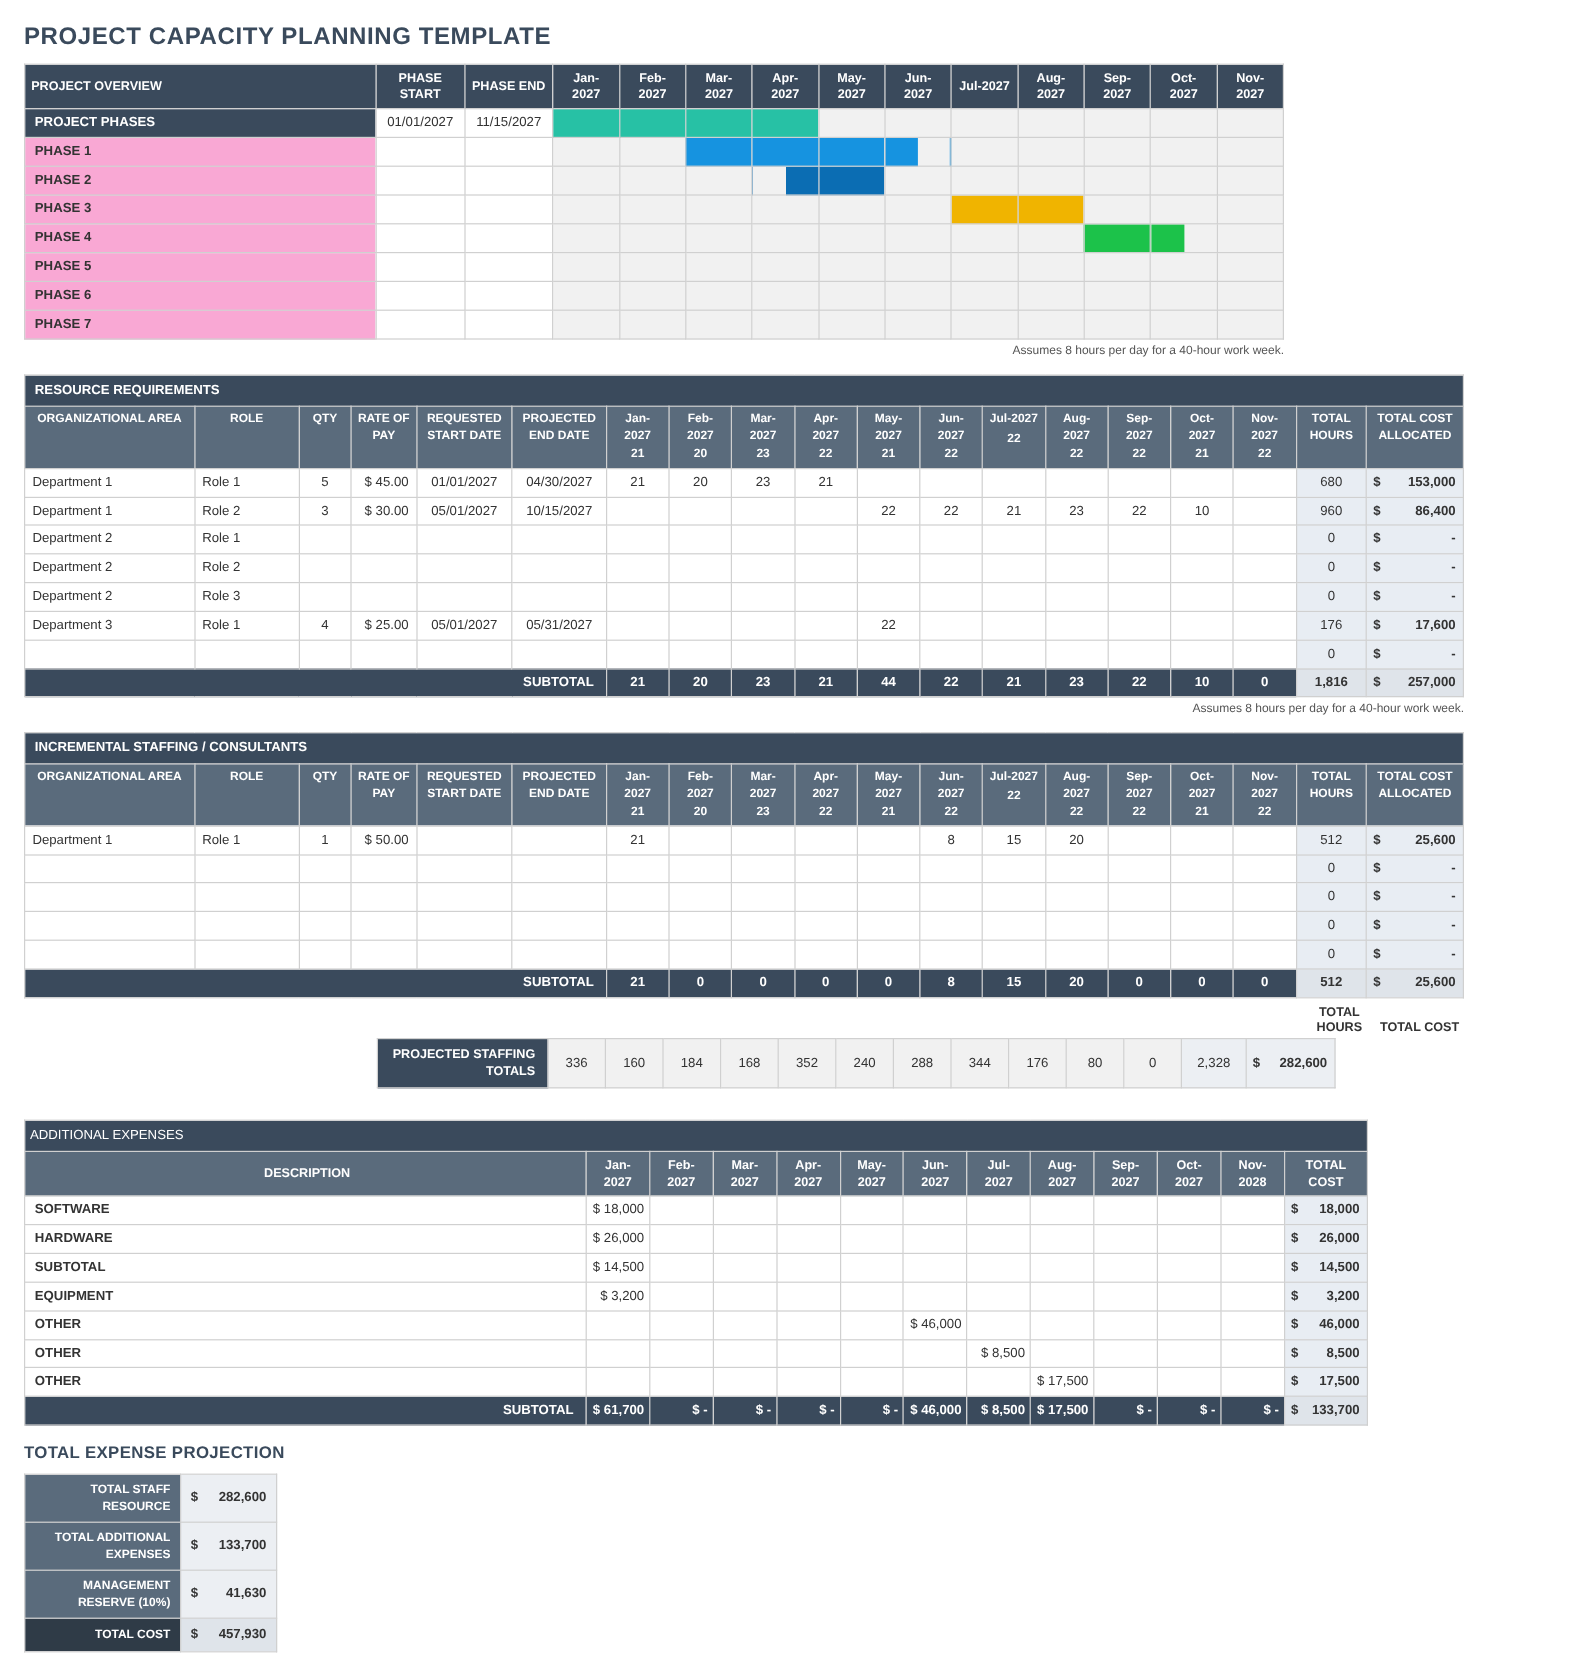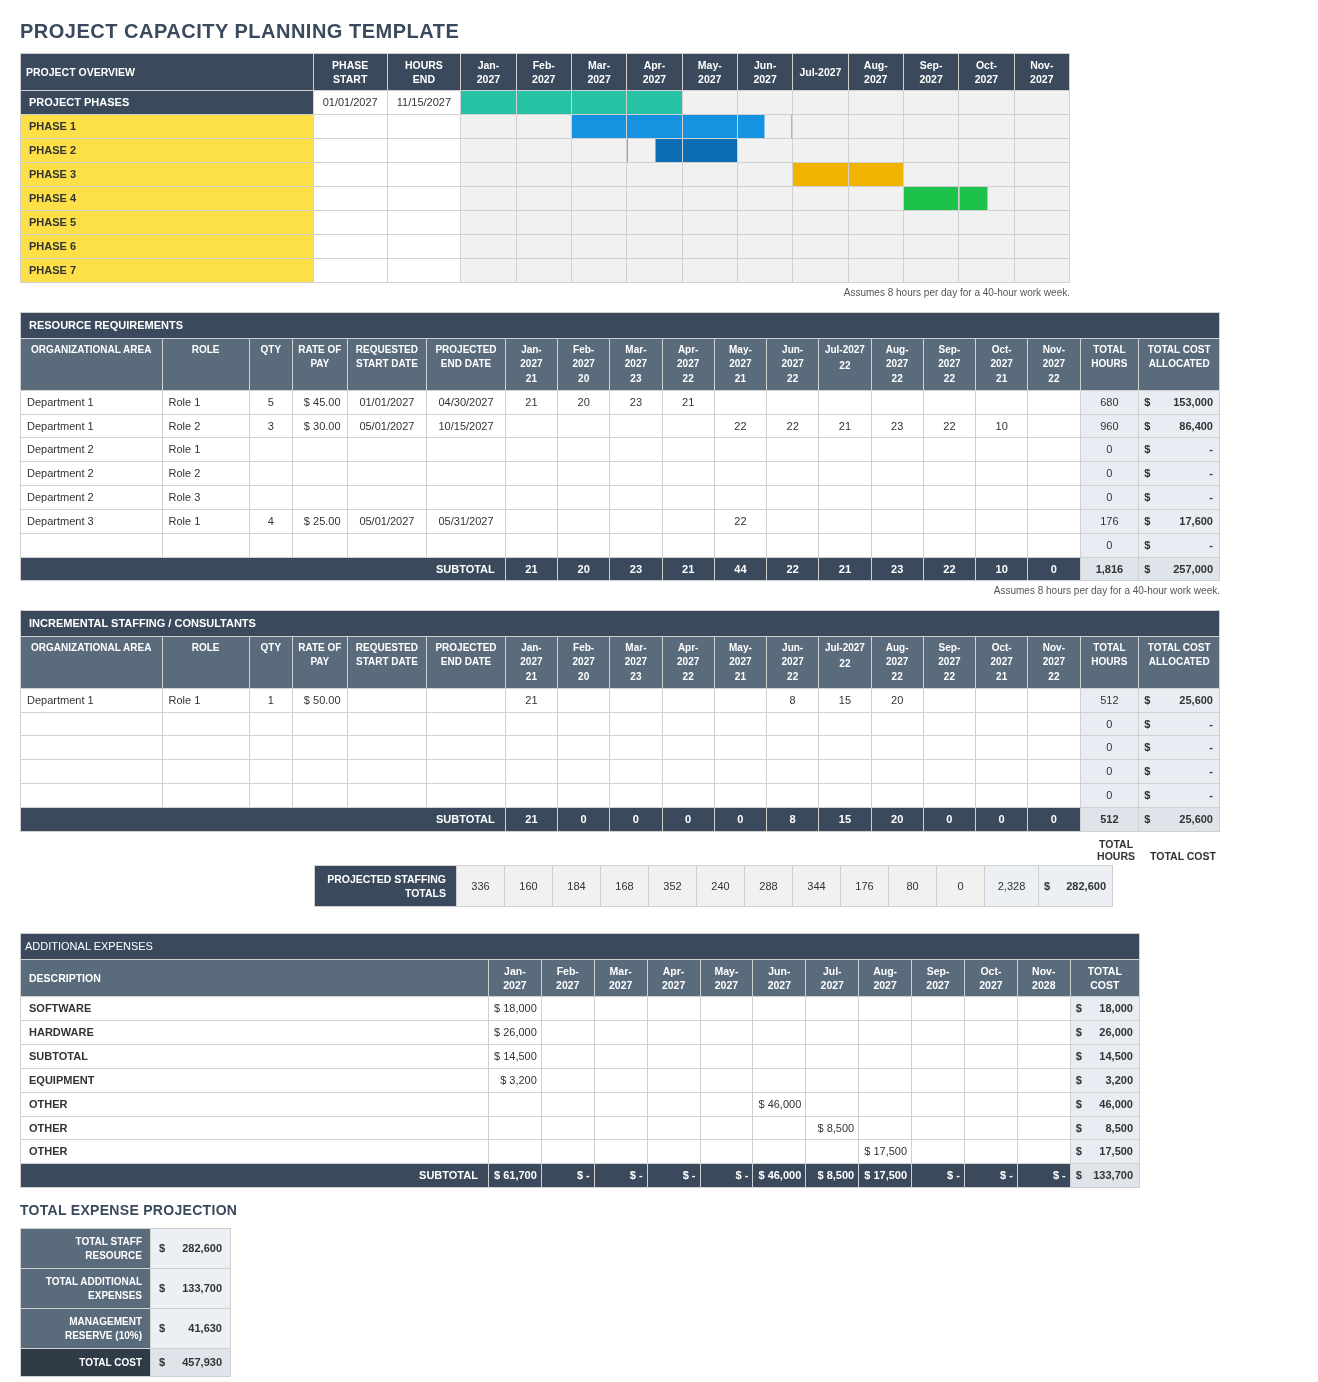--- a/index.html
+++ b/index.html
@@ -10,21 +10,21 @@
   td, th { border: 1px solid #d0d0d0; padding: 4px 5px; line-height: 1.35; }
   .note { text-align: right; font-size: 10px; color: #555; margin: 4px 2px 0 0; }
 
   
   .ov { width: 1050px; }
   .ov th { background: #3a4a5c; color: #fff; font-weight: bold; font-size: 10.5px; text-align: center; }
   .ov th.lbl { text-align: left; width: 300px; margin-top: 20px; }
   .ov th.ps, .ov th.pe { width: 74px; }
   .ov th.m { width: 56px; }
   .ov td { background: #f1f1f1; height: 24px; }
-  .ov td.lbl { background: #fde047; font-weight: bold; padding-left: 8px; }
+  .ov td.lbl { background: #f9a8d4; font-weight: bold; padding-left: 8px; }
   .ov tr.pp td.lbl { background: #3a4a5c; color: #fff; }
   .ov td.date { background: #fff; text-align: center; }
 
   
   .res { width: 1200px; }
   .res .sec { background:#3a4a5c; color:#fff; font-weight:bold; padding:5px 8px; text-align:left; }
   .res th { background:#5a6b7c; color:#fff; font-size:10px; text-align:center; vertical-align: top; }
   .res th .sub { display:block; font-size:10px; font-weight:bold; margin-top:2px; }
   .res th.oa { width:130px; text-align:center; } .res th.ro { width:80px; } .res th.q { width:40px; }
   .res th.rp { width:50px; } .res th.rd, .res th.pd { width:72px; }
@@ -52,21 +52,21 @@
   .ptrow td.lbl { background:#3a4a5c; color:#fff; font-weight:bold; text-align:right; padding:6px 10px; width:142px; font-size:10.5px; }
   .ptrow td.m { width:48px; text-align:center; background:#f1f1f1; }
   .ptrow td.th { width:54px; text-align:center; background:#eceff3; }
   .ptrow td.tc { width:74px; background:#eceff3; text-align:right; padding-right:6px; font-weight:bold; }
   .ptrow td.tc .cur { float:left; }
 
   
   .exp { width:1120px; }
   .exp .sec { background:#3a4a5c; color:#fff; font-weight:normal; padding:5px 4px; text-align:left; }
   .exp th { background:#5a6b7c; color:#fff; font-size:10.5px; text-align:center; }
-  .exp th.d { width:460px; text-align:left; padding-left:8px; }
+  .exp th.d { width:460px; text-align:center; padding-left:8px; }
   .exp th.m { width:52px; } .exp th.tc { width:68px; }
   .exp td { height:22px; background:#fff; text-align:center; }
   .exp td.d { text-align:left; padding-left:8px; font-weight:bold;margin-left:36px; }
   .exp td.m { text-align:right; padding-right:4px; }
   .exp td.tc { background:#e8edf3; text-align:right; padding-right:6px; font-weight:bold; }
   .exp td.tc .cur { float:left; }
   .exp tr.sub td { background:#3a4a5c; color:#fff; font-weight:bold; }
   .exp tr.sub td.lbl { text-align:right; padding-right:10px; }
   .exp tr.sub td.m { text-align:right; padding-right:4px; }
   .exp tr.sub td.tc { background:#dfe4ea; color:#333; }
@@ -82,21 +82,21 @@
 </head>
 <body>
 
 <h1>PROJECT CAPACITY PLANNING TEMPLATE</h1>
 
 <table class="ov">
   <thead>
       <tr id="ov-head">
         <th class="lbl">PROJECT OVERVIEW</th>
   <th class="ps">PHASE START</th>
-  <th class="pe">HOURS END</th>
+  <th class="pe">PHASE END</th>
         <th class="m">Jan-2027</th>
         <th class="m">Feb-2027</th>
         <th class="m">Mar-2027</th>
         <th class="m">Apr-2027</th>
         <th class="m">May-2027</th>
         <th class="m">Jun-2027</th>
         <th class="m">Jul-2027</th>
         <th class="m">Aug-2027</th>
         <th class="m">Sep-2027</th>
         <th class="m">Oct-2027</th>

